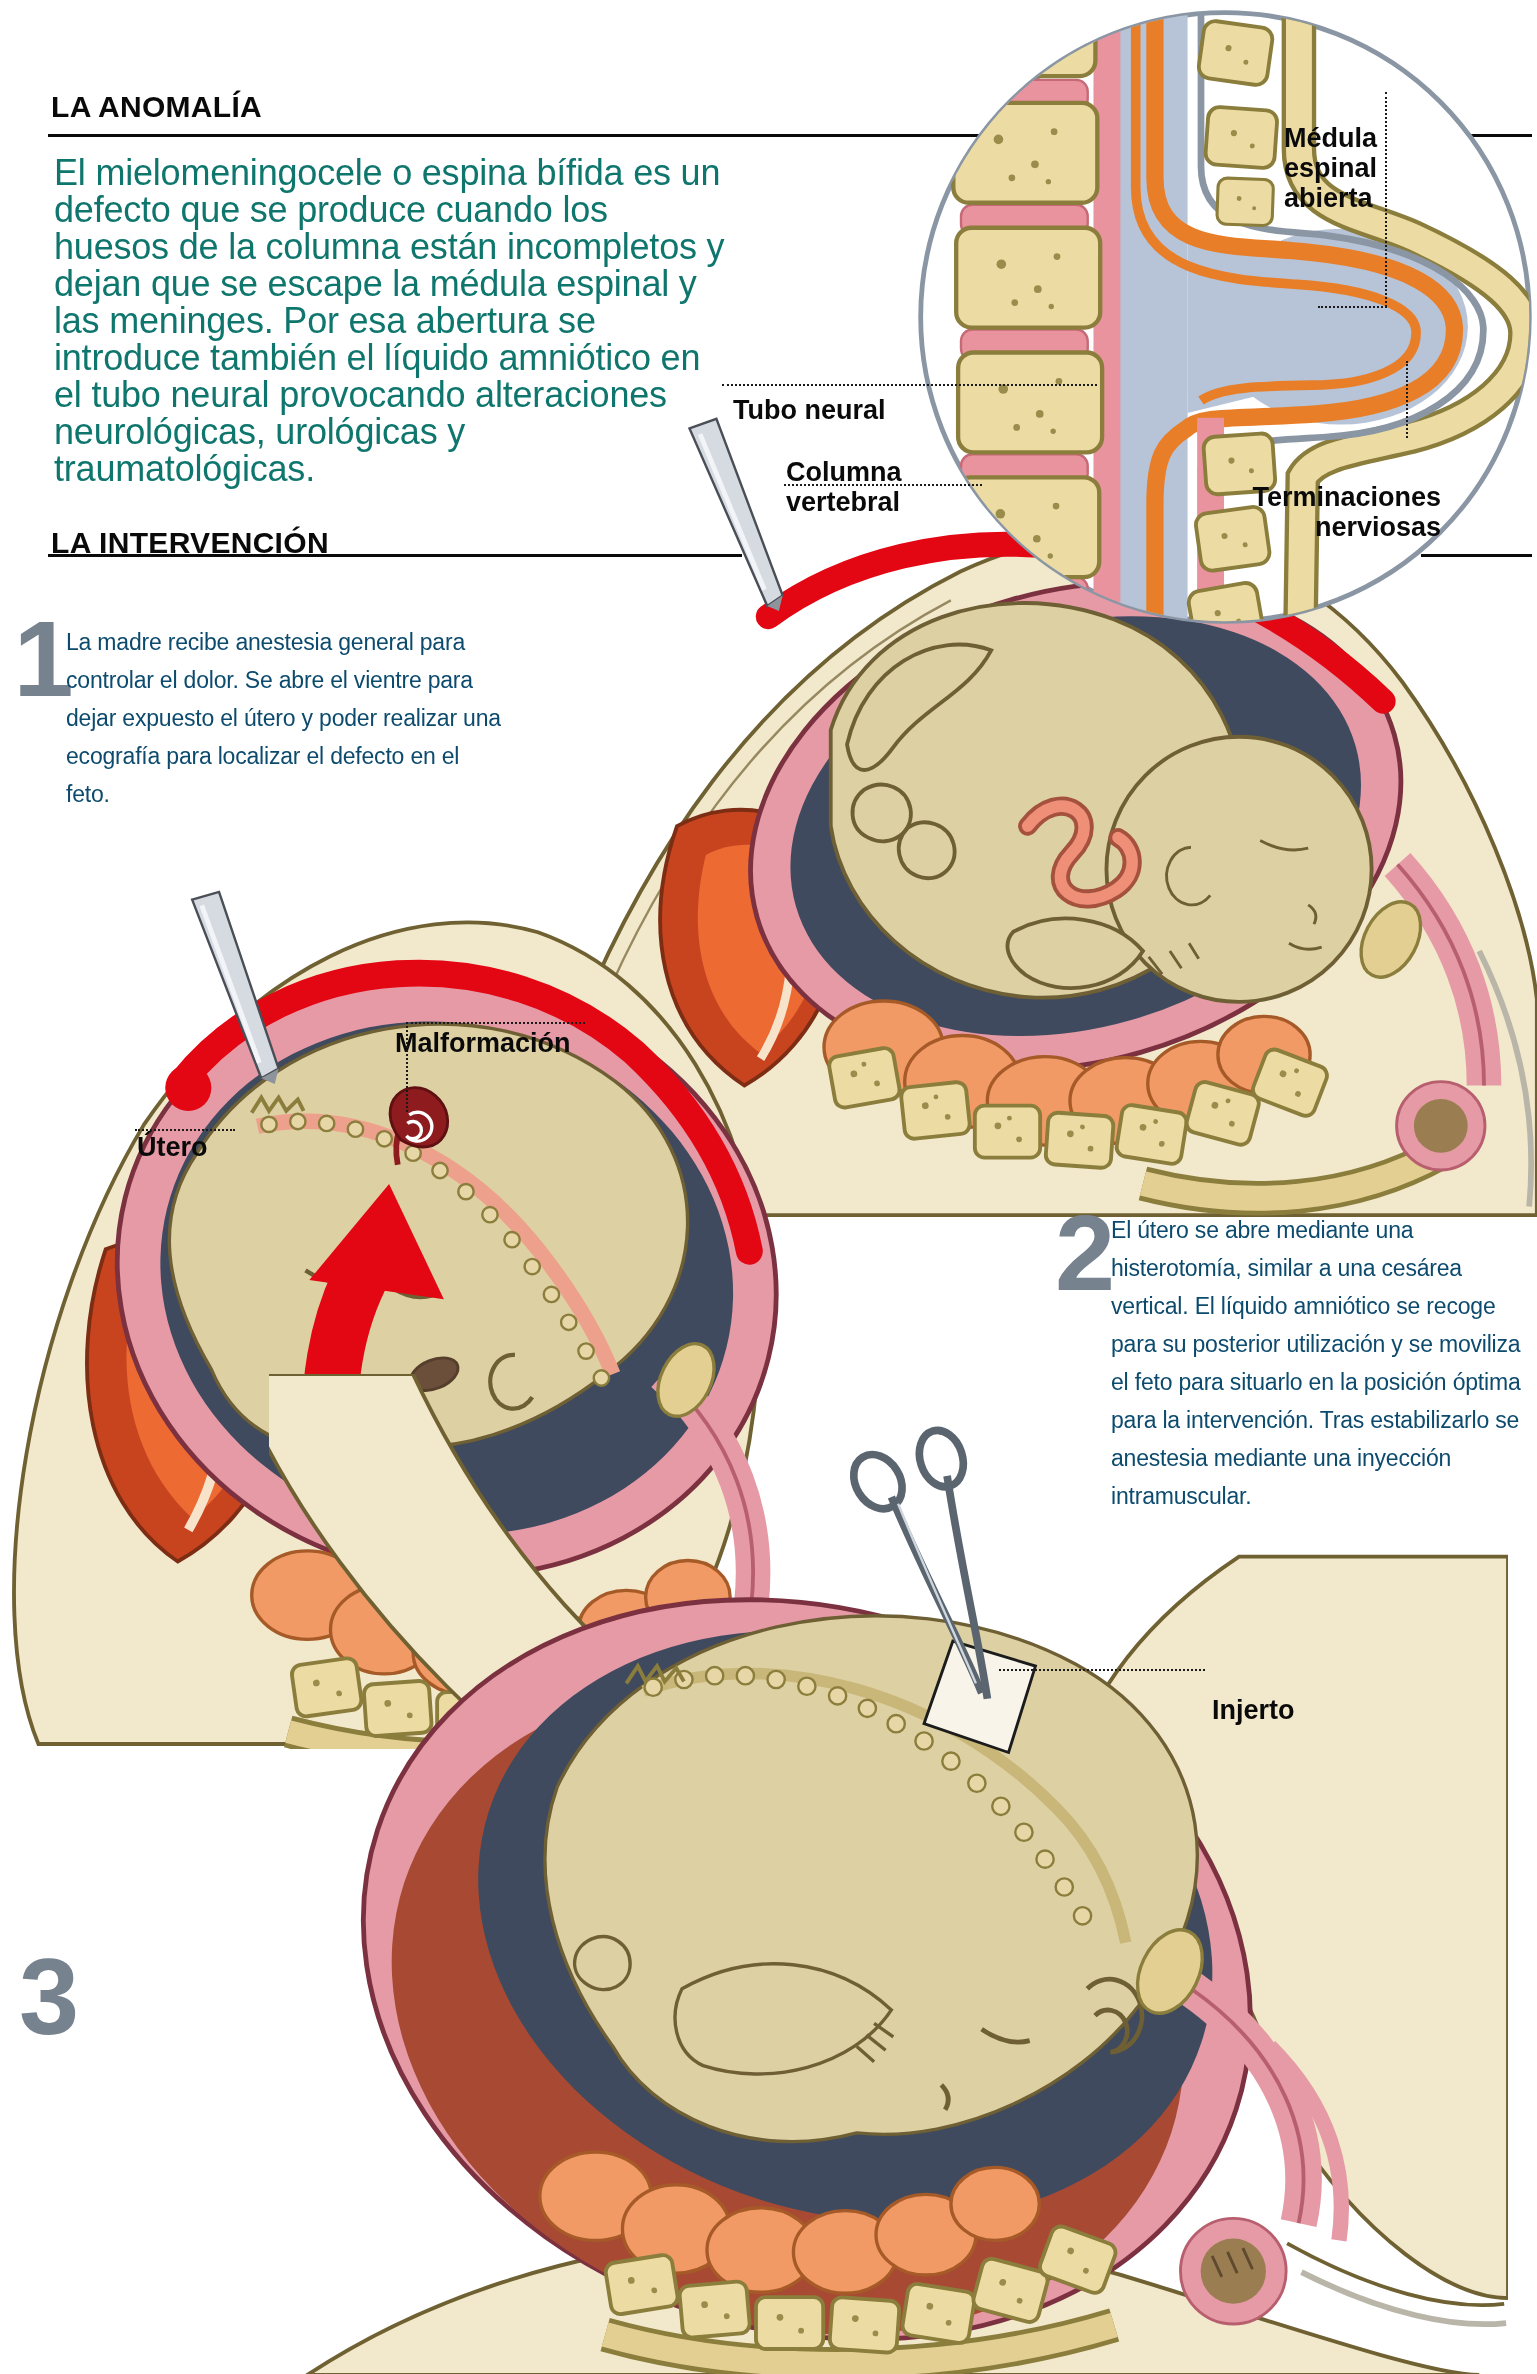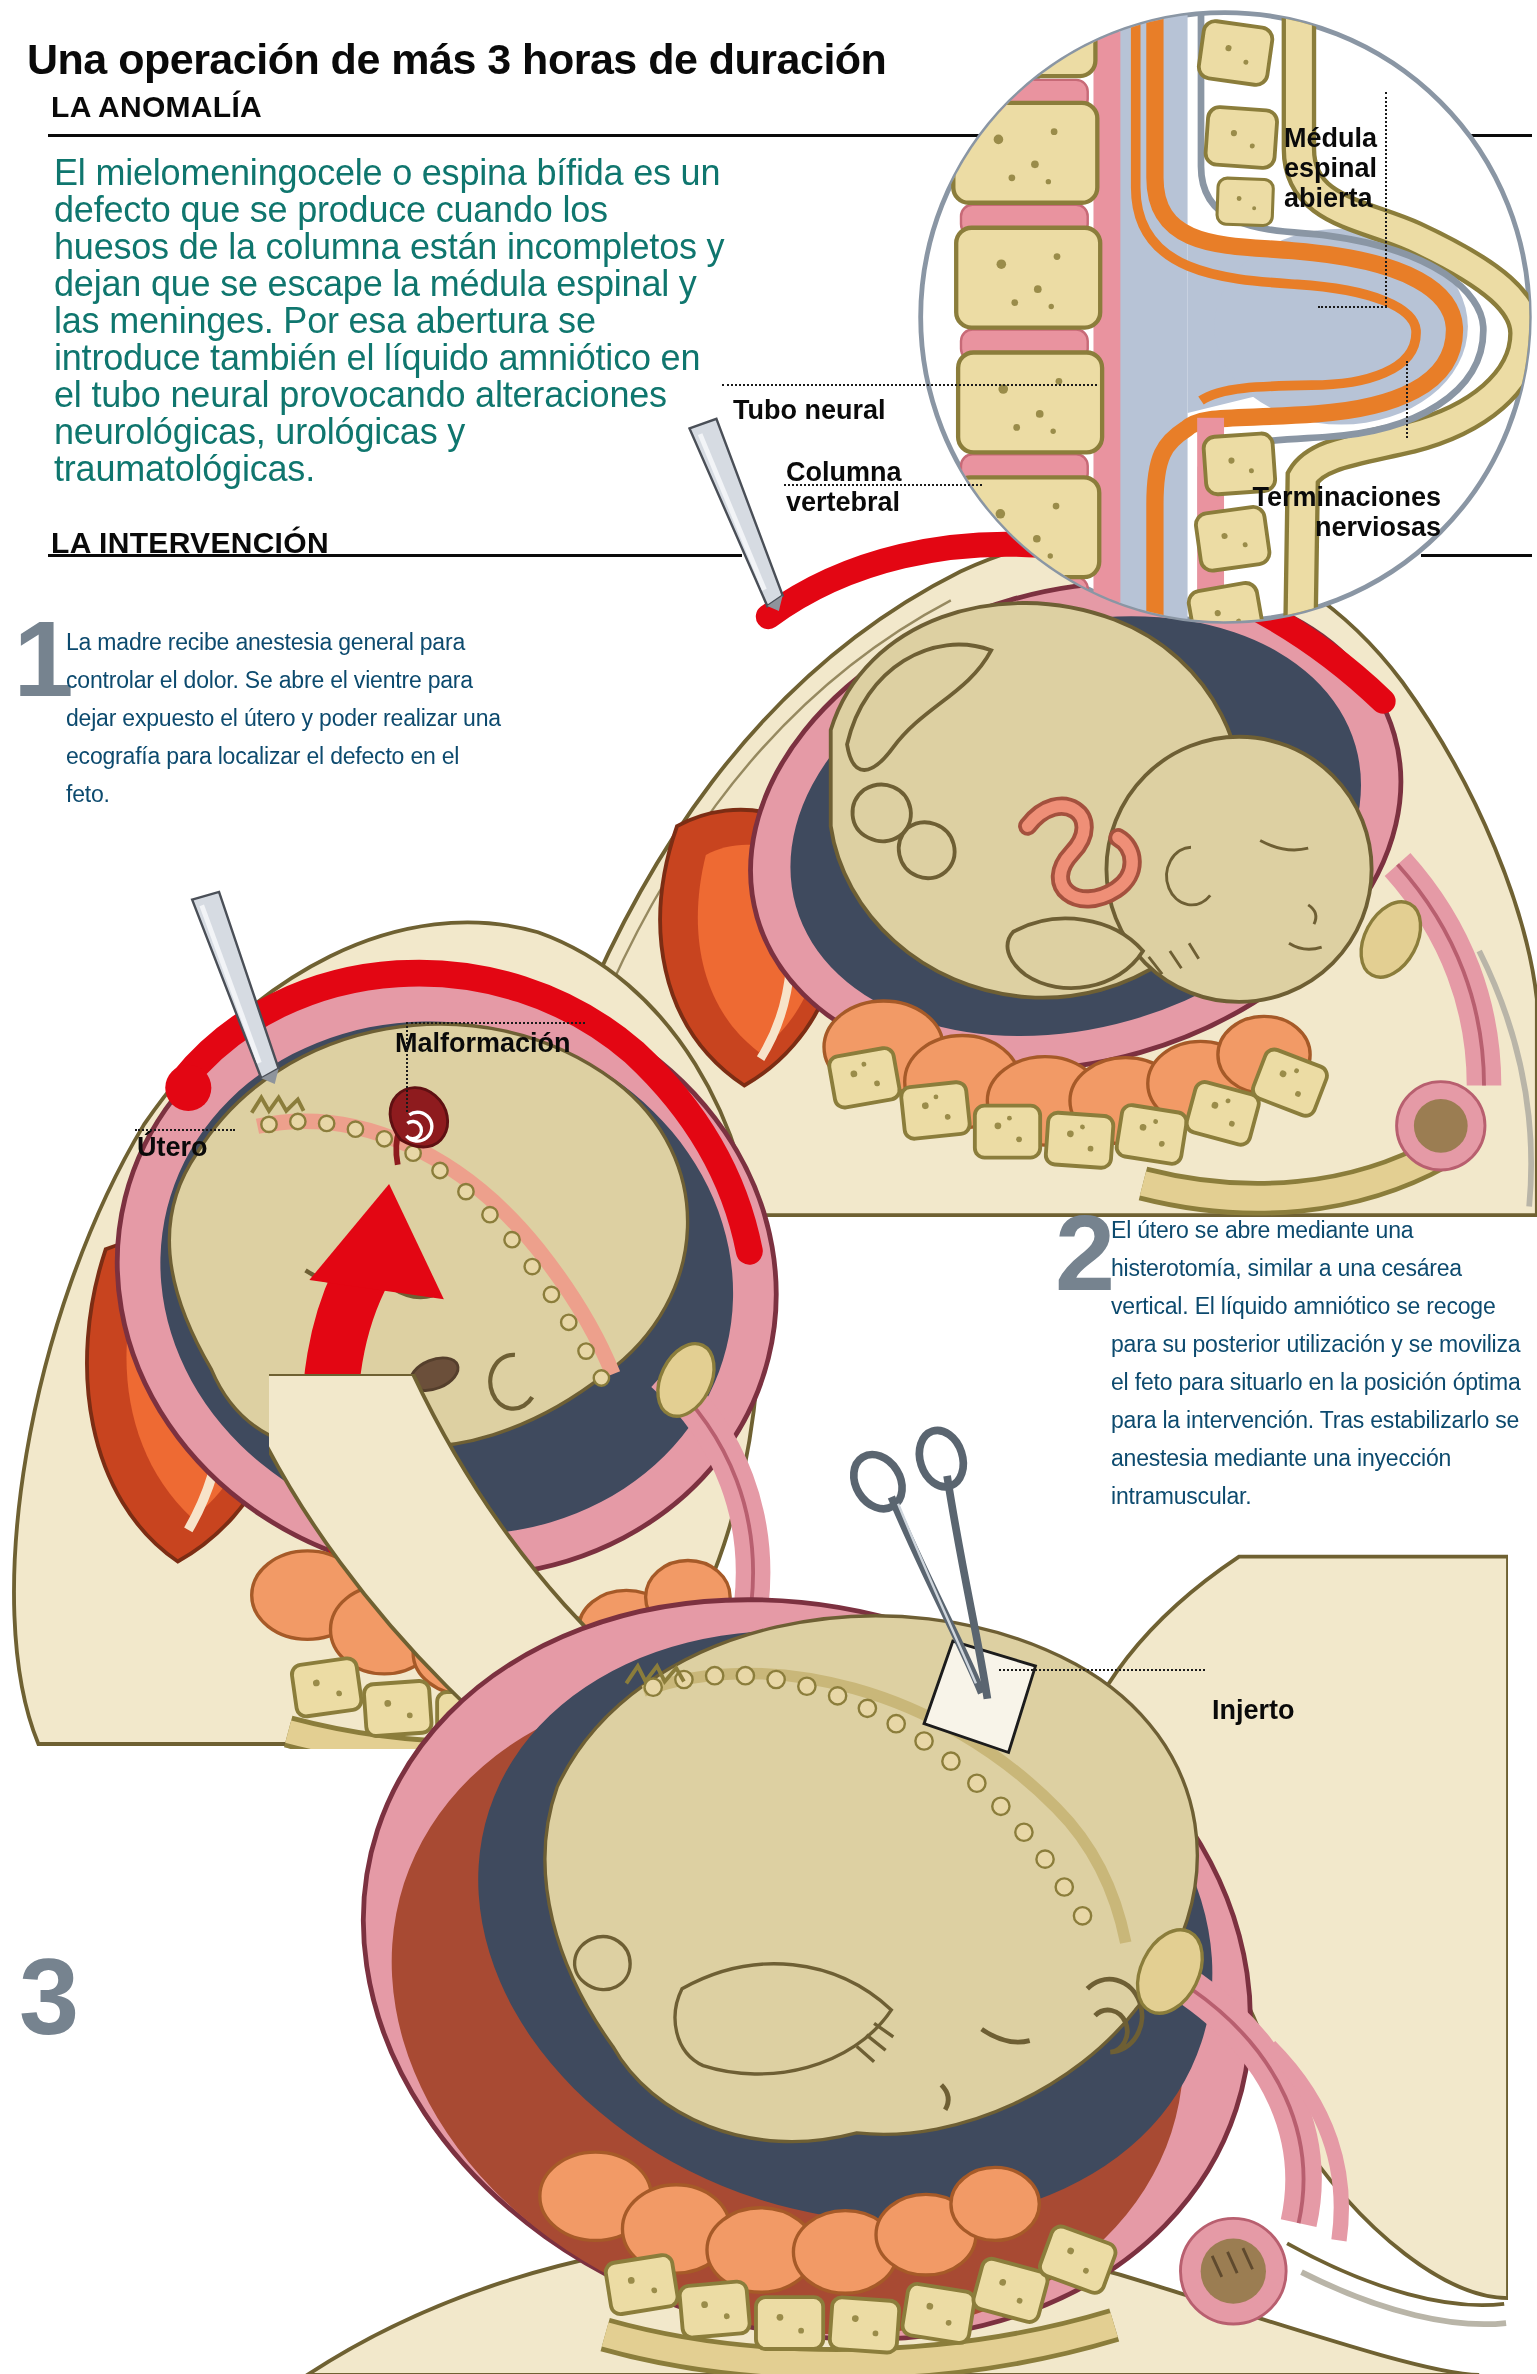--- a/index.html
+++ b/index.html
@@ -382,21 +382,20 @@
 
     <g fill="none" stroke="#5a6570">
       <path d="M 648,128 C 688,222 722,282 742,332" stroke-width="8"></path>
       <path d="M 706,106 C 722,208 738,272 748,338" stroke-width="8"></path>
       <ellipse cx="634" cy="112" rx="23" ry="30" transform="rotate(-32 634 112)" stroke-width="8"></ellipse>
       <ellipse cx="700" cy="88" rx="22" ry="30" transform="rotate(-18 700 88)" stroke-width="8"></ellipse>
       <path d="M 655,135 C 690,220 716,275 736,322" stroke="#cfd6dd" stroke-width="2.5"></path>
     </g>
   </svg>
 
-  <h1 class="title">Una operación de más 3 horas de duración</h1>
 
   <div class="sec-head" style="left:51px;top:90px;">LA ANOMALÍA</div>
   <div class="body-text" style="left:54px;top:154px;width:672px;">El mielomeningocele o espina bífida es un defecto que se produce cuando los huesos de la columna están incompletos y dejan que se escape la médula espinal y las meninges. Por esa abertura se introduce también el líquido amniótico en el tubo neural provocando alteraciones neurológicas, urológicas y traumatológicas.</div>
 
   <div class="sec-head" style="left:51px;top:526px;">LA INTERVENCIÓN</div>
 
   <div class="step-num" style="left:13.4px;top:605px;">1</div>
   <div class="step-text" style="left:66px;top:623px;width:437px;">La madre recibe anestesia general para controlar el dolor. Se abre el vientre para dejar expuesto el útero y poder realizar una ecografía para localizar el defecto en el feto.</div>
 
   <div class="step-num" style="left:1055px;top:1199px;">2</div>

